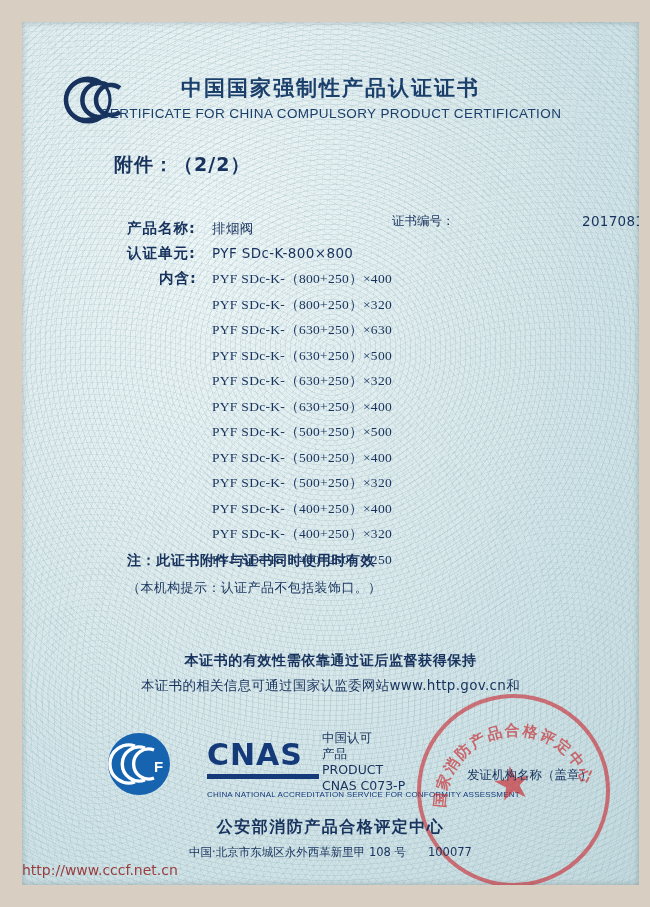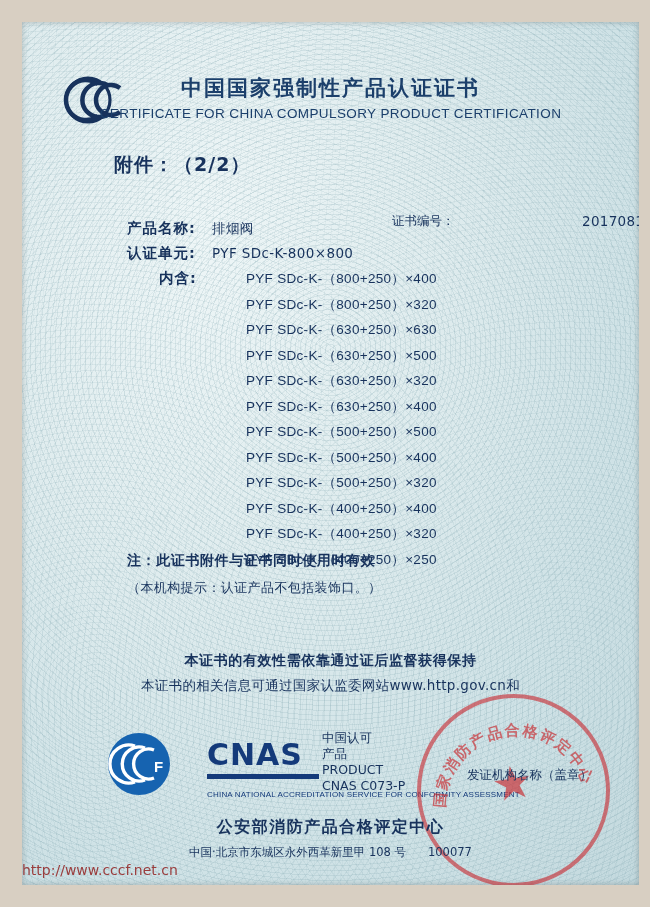--- a/index.html
+++ b/index.html
@@ -57,21 +57,21 @@
   }
   .certno .val{font-weight:normal;letter-spacing:.3px;}
   .lbl{position:absolute;left:105px;font-weight:bold;font-size:14.5px;color:#17325c;
        font-family:"DejaVu Sans","Liberation Sans",sans-serif;letter-spacing:1px;}
   .val{position:absolute;left:190px;font-size:13.5px;color:#17325c;
        font-family:"DejaVu Sans","Liberation Sans",sans-serif;letter-spacing:.4px;}
 
   .model-list{position:absolute;left:190px;top:244px;}
   .model-list div{
     font-size:13.5px;color:#17325c;line-height:25.5px;letter-spacing:.3px;
-    font-family:Liberation Sans, sans-serif;white-space:nowrap;margin-left:34px;
+    font-family:Liberation Serif, serif;white-space:nowrap;
   }
 
   .note1{position:absolute;left:105px;top:530px;font-size:14px;font-weight:bold;color:#17325c;
          font-family:"DejaVu Sans","Liberation Sans",sans-serif;letter-spacing:.6px;}
   .note2{position:absolute;left:105px;top:557px;font-size:13px;color:#17325c;
          font-family:"DejaVu Sans","Liberation Sans",sans-serif;letter-spacing:.4px;}
 
   .v1{position:absolute;left:0;right:0;top:630px;text-align:center;font-size:14px;font-weight:bold;color:#17325c;
       font-family:"DejaVu Sans","Liberation Sans",sans-serif;letter-spacing:.6px;}
   .v2{position:absolute;left:0;right:0;top:655px;text-align:center;font-size:13.5px;color:#17325c;

